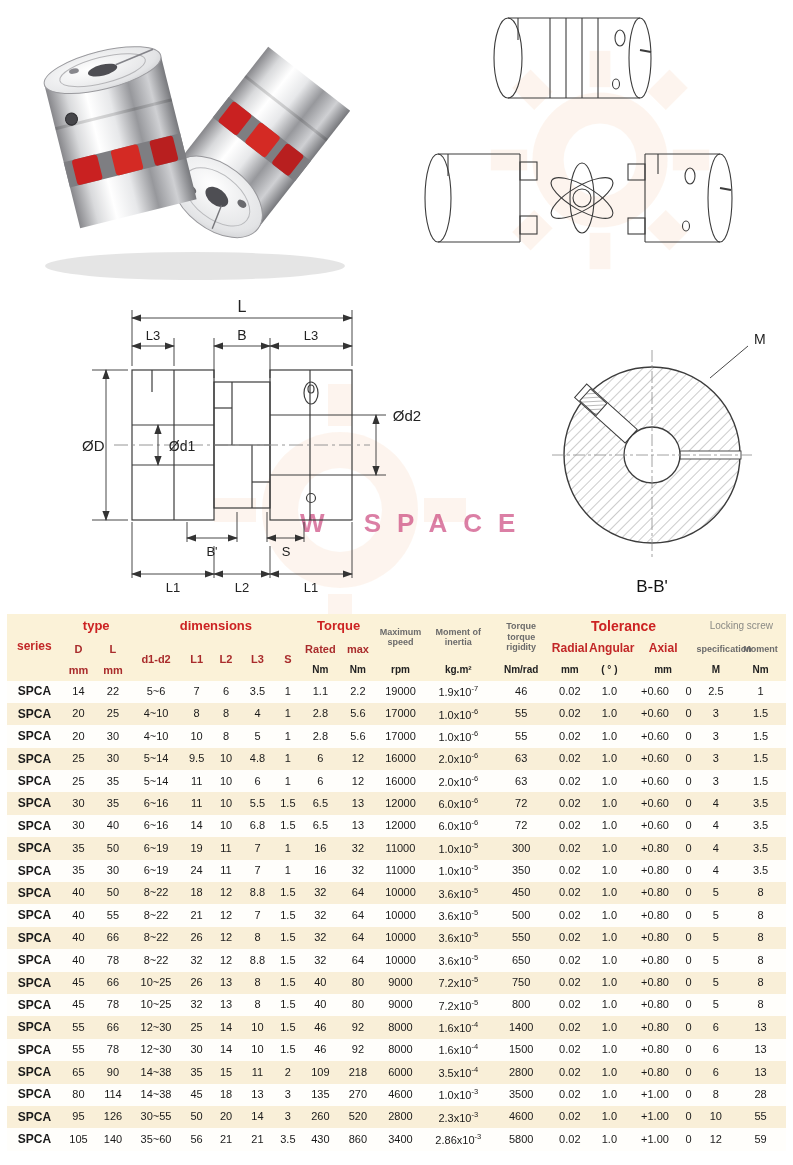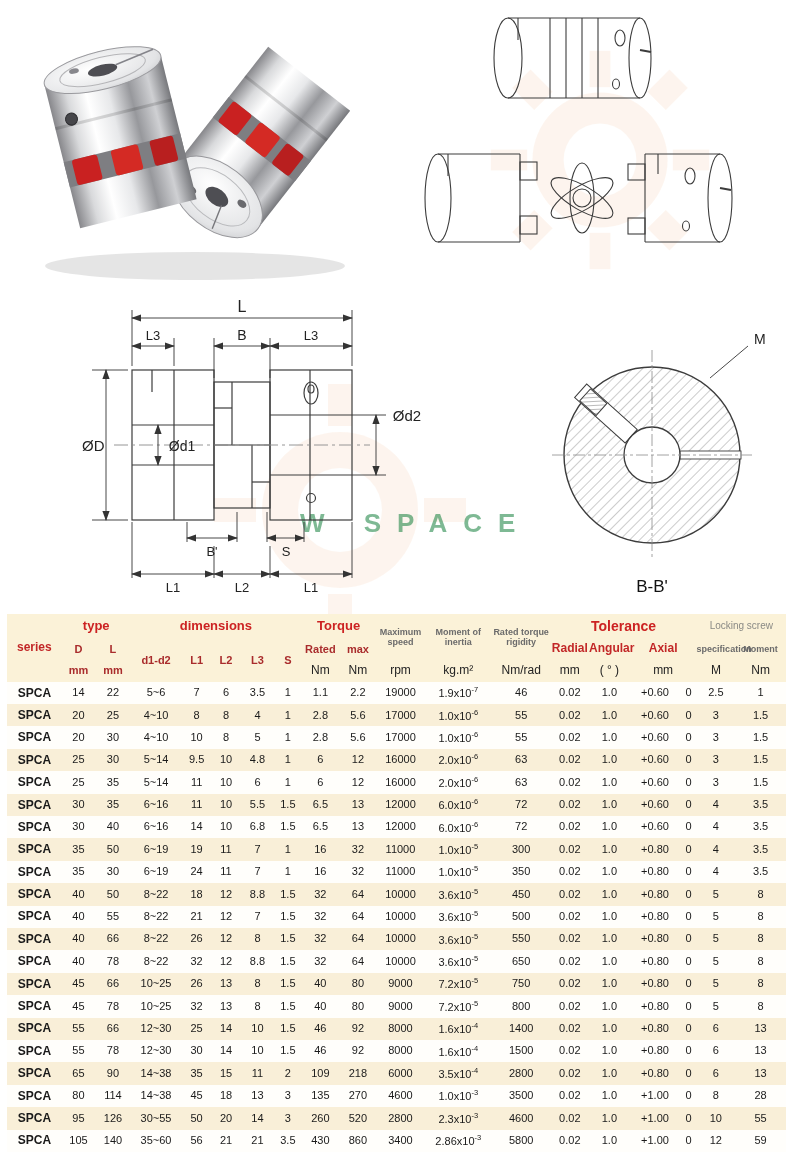--- a/index.html
+++ b/index.html
@@ -1,20 +1,20 @@
 <!DOCTYPE html>
 <html><head>
 <meta charset="utf-8">
 <style>
   *{margin:0;padding:0;box-sizing:border-box}
   html,body{width:793px;height:1165px}
   body{background:#fff;font-family:"Liberation Sans",sans-serif;position:relative;overflow:hidden;color:#1a1a1a}
   svg{font-family:"Liberation Sans",sans-serif}
   .page{position:relative;width:793px;height:1165px;z-index:1}
-  .watermark{position:absolute;z-index:0;color:#15803d;opacity:.55;font-size:26px;letter-spacing:16px;left:300px;top:508px;font-weight:bold}
+  .watermark{position:absolute;z-index:0;color:#be185d;opacity:.55;font-size:26px;letter-spacing:16px;left:300px;top:508px;font-weight:bold}
   .wm-gear{position:absolute;z-index:0;opacity:.07}
   .photo-row{display:flex;height:290px;align-items:flex-start}
   .photo-box{width:390px;height:290px}
   .line-box{width:403px;height:290px}
   .draw-row{display:flex;height:322px;align-items:flex-start;padding-left:62px}
   .dim-box{width:440px;height:322px}
   .sec-box{width:250px;height:300px;margin-left:40px;margin-top:30px}
   
   table{table-layout:fixed;border-collapse:collapse;width:779px;margin:2px auto 0 auto;text-align:center}
   thead{background:#fbf2d8}
@@ -22,21 +22,21 @@
   tbody tr.alt{background:#f9efd8}
   th{font-weight:normal;vertical-align:middle;padding:4px 0;line-height:1.15}
   td{font-size:11px;padding:4.6px 0;color:#1a1a1a;line-height:1.05}
   td sup{font-size:7.5px}
   .red-big{color:#cc2222;font-weight:bold;font-size:13px}
   .big14{font-size:14px}
   .red-sub{color:#a92c2c;font-weight:bold;font-size:11px}
   .red-sub12{color:#c22727;font-weight:bold;font-size:12px}
   .gray-sm{color:#6b6b6b;font-size:9px;font-weight:bold}
   .gray-md{color:#8a8a85;font-size:10px}
-  .unit{color:#222;font-size:12px;font-weight:normal}
+  .unit{color:#222;font-size:10px;font-weight:bold}
   .c-series{font-weight:bold;font-size:12px}
 </style>
 </head>
 <body>
 
 <svg class="wm-gear" style="left:470px;top:30px" width="260" height="260" viewBox="0 0 100 100">
   <g fill="#e87722">
     <circle cx="50" cy="50" r="26"></circle>
     <g>
       <rect x="46" y="8" width="8" height="14"></rect>
@@ -294,21 +294,21 @@
       <col style="width:50px">
     </colgroup>
     <thead>
       <tr>
         <th rowspan="3" class="red-sub12">series</th>
         <th colspan="2" class="red-big">type</th>
         <th colspan="5" class="red-big">dimensions</th>
         <th colspan="2" class="red-big">Torque</th>
         <th rowspan="2" class="gray-sm">Maximum speed</th>
         <th rowspan="2" class="gray-sm">Moment of inertia</th>
-        <th rowspan="2" class="gray-sm">Rated torque rigidity</th>
+        <th rowspan="2" class="gray-sm">Torque torque rigidity</th>
         <th colspan="4" class="red-big big14">Tolerance</th>
         <th colspan="2" class="gray-md">Locking screw</th>
       </tr>
       <tr>
         <th class="red-sub">D</th>
         <th class="red-sub">L</th>
         <th rowspan="2" class="red-sub">d1-d2</th>
         <th rowspan="2" class="red-sub">L1</th>
         <th rowspan="2" class="red-sub">L2</th>
         <th rowspan="2" class="red-sub">L3</th>

